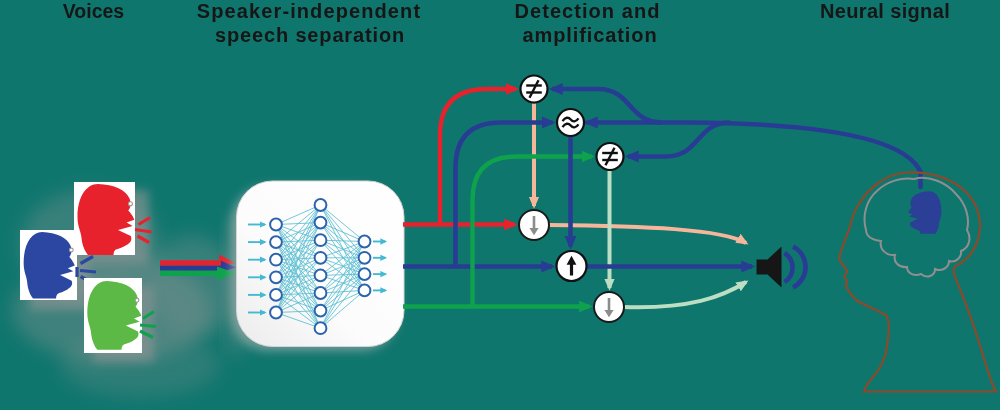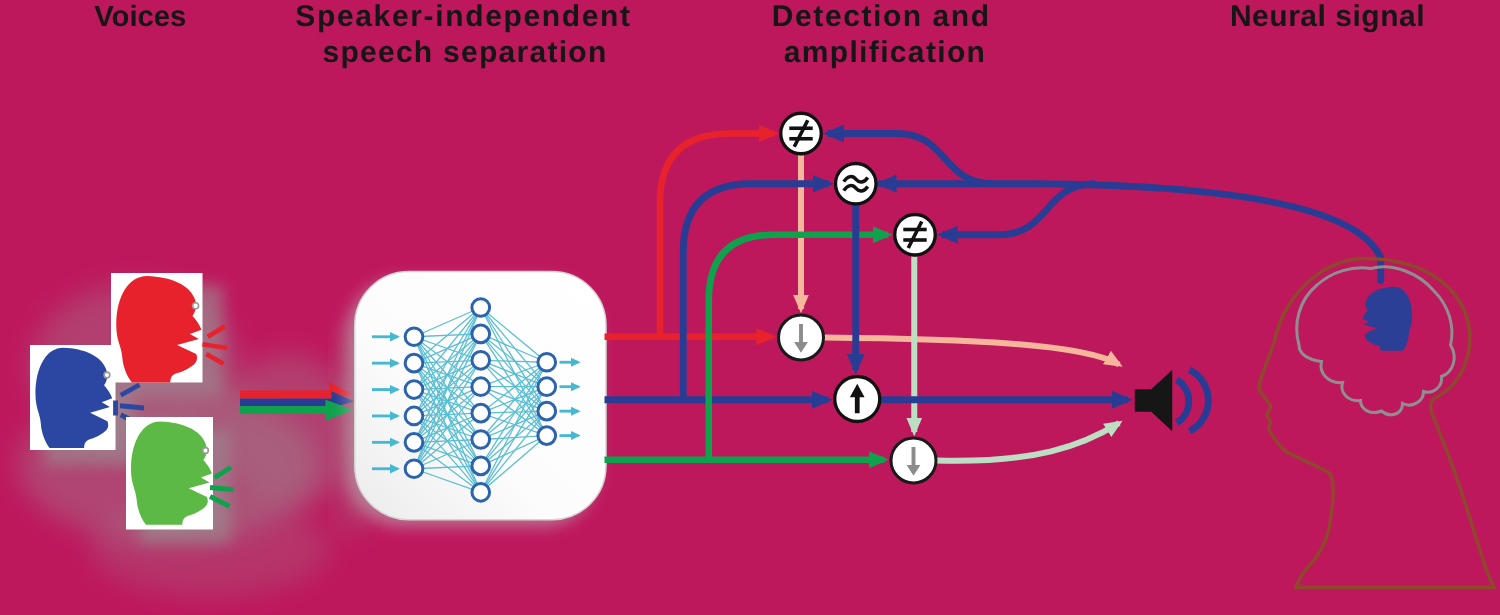--- a/index.html
+++ b/index.html
@@ -1,16 +1,16 @@
 <!DOCTYPE html>
 <html><head>
 <meta charset="utf-8">
 <style>
   html,body{margin:0;padding:0;background:#fff;}
-  #stage{position:relative;width:1000px;height:410px;background:#be185d;overflow:hidden;
+  #stage{position:relative;width:1000px;height:410px;background:#0f766e;overflow:hidden;
          font-family:"Liberation Sans", sans-serif;}
 </style>
 </head>
 <body>
 <div id="stage">
 <svg width="1000" height="410" viewBox="0 0 1000 410">
 <defs>
   <marker id="mArr" viewBox="0 0 10 10" refX="7.5" refY="5" markerWidth="3.1" markerHeight="3.1" orient="auto-start-reverse">
     <path d="M0,0.8 L9.8,5 L0,9.2 z" fill="context-stroke"></path>
   </marker>

